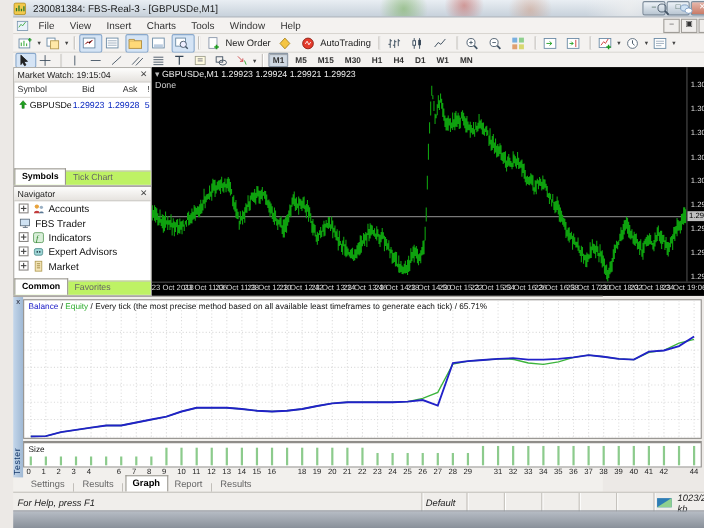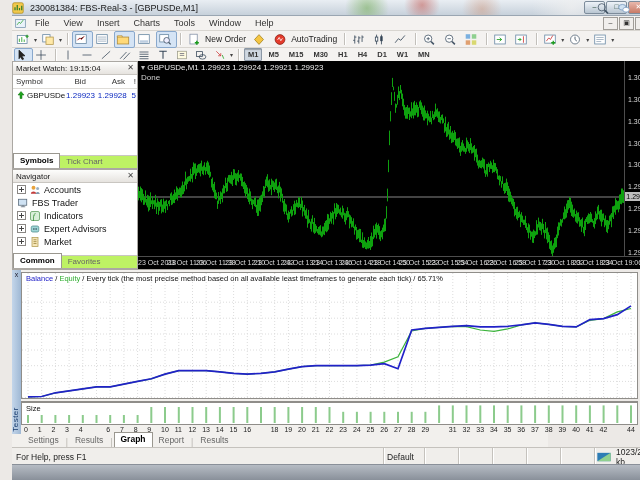--- a/index.html
+++ b/index.html
@@ -90,21 +90,21 @@
   #tester-size{position:absolute;left:9px;top:131px;width:617px;height:24px;background:#fff;
     border:1px solid #8f8d89;border-top:2px solid #8f8d89;box-sizing:border-box;}
   #size-label{position:absolute;left:4px;top:1px;font-size:7.5px;color:#111;}
   .ty-label{position:absolute;left:629px;font-size:7px;color:#222;}
   .tx-label{position:absolute;top:156px;font-size:7px;color:#222;}
   #tester-tabs{position:absolute;left:10px;bottom:0px;height:14px;display:flex;align-items:flex-end;font-size:8.5px;color:#666;}
   #tester-tabs .tab.active{font-weight:bold;}
   
   #statusbar{left:0;top:447px;width:640px;height:17px;background:#f0eeeb;border-top:1px solid #c5c2bd;
     display:flex;align-items:stretch;font-size:8.5px;color:#222;}
-  .status-cell{border-left:1px solid #c5c2bd;box-shadow:inset 1px 0 0 #fff;display:flex;align-items:center;}
+  .status-cell{border-left:1px solid #c5c2bd;box-shadow:inset 1px 0 0 #fff;display:flex;align-items:center;font-style:italic;}
   #status-help{flex:1;padding-left:4px;border-left:none;box-shadow:none;}
   #status-profile{width:37px;padding-left:3px;}
   .status-empty{width:33px;}
   #status-conn{width:55px;padding-left:2px;gap:2px;}
   #bottom-frame{left:0;top:464px;width:640px;height:16px;
     background:linear-gradient(#b6bcc4,#868d97);border-top:1px solid #8a9099;}
   svg{display:block;}
 </style>
 </head>
 <body>

